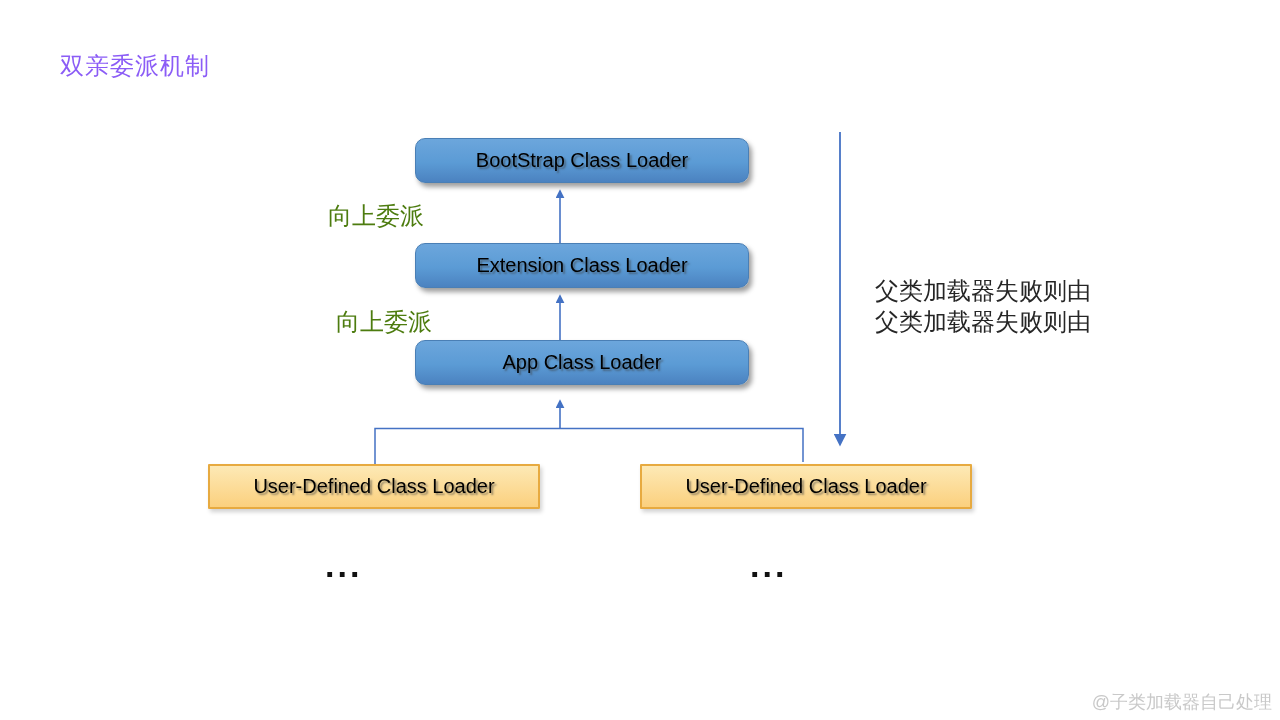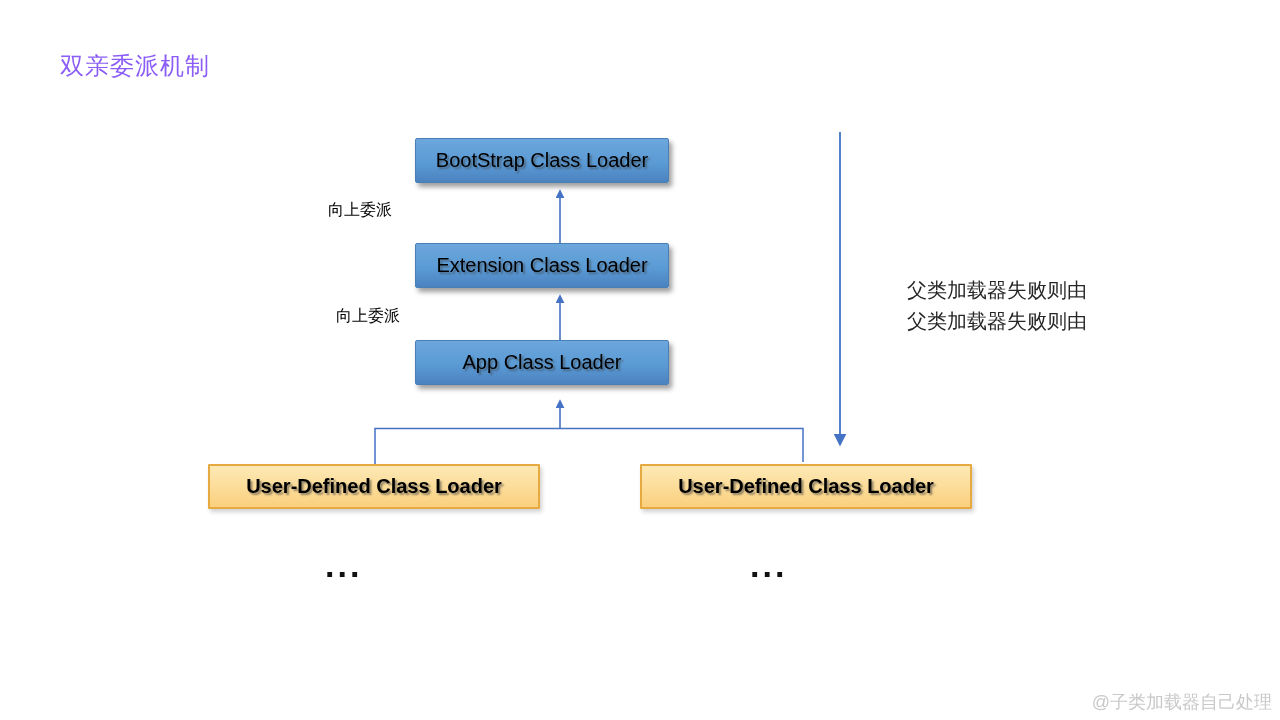--- a/index.html
+++ b/index.html
@@ -25,25 +25,25 @@
   .abs { position: absolute; }
 
   .page-title {
     left: 60px; top: 50px;
     font-size: 24px;
     letter-spacing: 1px;
     color: #8b5cf6;
   }
 
   .loader-box {
-    width: 254px; height: 45px;
+    width: 334px; height: 45px;
     left: 415px;
     background: linear-gradient(180deg, var(--box-blue-top) 0%, var(--box-blue-mid) 55%, var(--box-blue-bottom) 100%);
     border: 1px solid #4a7fb5;
-    border-radius: 2px;
+    border-radius: 10px;
     box-shadow: 3px 4px 5px rgba(0,0,0,0.38);
     display: flex; align-items: center; justify-content: center;
     font-size: 20px;
     color: #000;
     text-shadow: 2px 2px 2px rgba(60,60,60,0.55);
   }
   .loader-box.bootstrap { top: 138px; }
   .loader-box.extension { top: 243px; }
   .loader-box.app       { top: 340px; }
 
@@ -51,40 +51,38 @@
     width: 332px; height: 45px;
     top: 464px;
     background: linear-gradient(180deg, var(--box-yellow-top) 0%, var(--box-yellow-bottom) 100%);
     border: 2px solid var(--box-yellow-border);
     border-radius: 1px;
     box-shadow: 2px 3px 4px rgba(0,0,0,0.18);
     display: flex; align-items: center; justify-content: center;
     font-size: 20px;
     color: #000;
     text-shadow: 2px 2px 2px rgba(60,60,60,0.55);
-    font-weight: bold;
   }
   .user-box.left  { left: 208px; }
   .user-box.right { left: 640px; }
 
   .delegate-label {
-    font-size: 16px;
-    color: #000000;
+    font-size: 24px;
+    color: #4d7c0f;
     white-space: nowrap;
   }
   .delegate-label.first  { left: 328px; top: 200px; }
   .delegate-label.second { left: 336px; top: 306px; }
 
   .fallback-note {
     left: 875px; top: 275px;
-    font-size: 20px;
+    font-size: 24px;
     line-height: 31px;
     color: #262626;
     white-space: nowrap;
-    margin-left: 32px;
   }
 
   .ellipsis {
     top: 546px;
     font-size: 34px;
     font-weight: 700;
     letter-spacing: 3px;
     color: #111;
   }
   .ellipsis.left  { left: 325px; }

